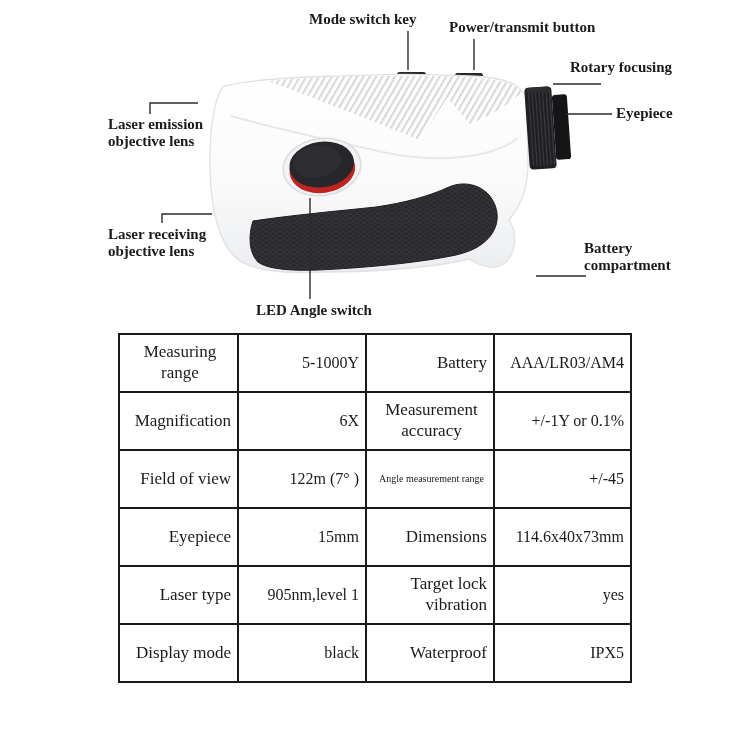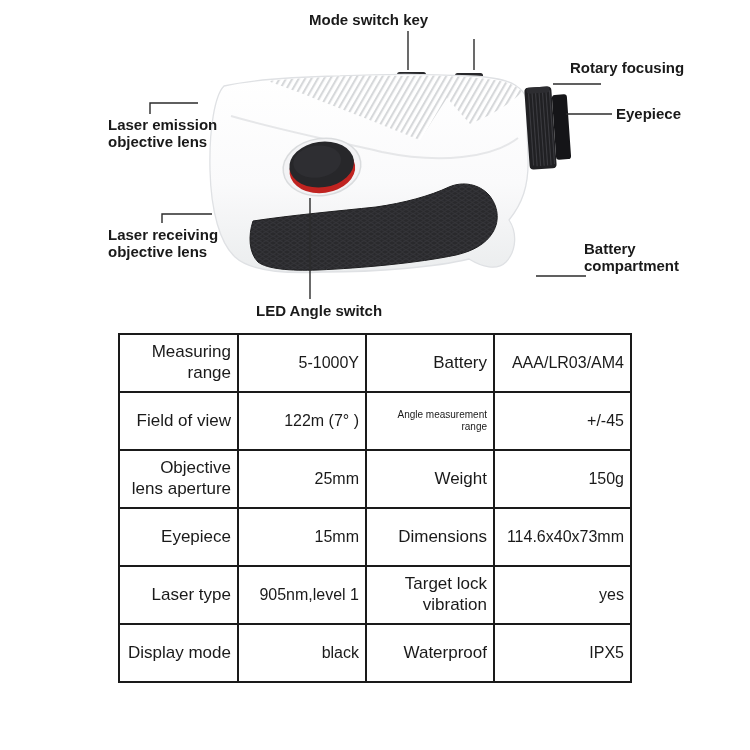--- a/index.html
+++ b/index.html
@@ -1,30 +1,30 @@
 <!DOCTYPE html>
 <html><head>
 <meta charset="utf-8">
 <style>
   html,body{margin:0;padding:0;background:#ffffff;}
   .page{position:relative;width:748px;height:750px;background:#ffffff;overflow:hidden;
-        font-family:Liberation Sans, sans-serif;color:#1a1a1a;}
+        font-family:Liberation Serif, serif;color:#1a1a1a;}
   .figure{position:absolute;left:0;top:0;width:750px;height:332px;}
   .figure svg{position:absolute;left:0;top:0;}
   .callout{position:absolute;font-size:15px;font-weight:600;line-height:17px;
            color:#1a1a1a;white-space:nowrap;}
   .callout span{display:block;}
   table.spec{position:absolute;left:118px;top:333px;border-collapse:collapse;
              table-layout:fixed;width:512px;}
   table.spec td{border:2px solid #1a1a1a;height:48px;padding:4px 6px;
                 text-align:right;vertical-align:middle;line-height:1.22;
                 font-weight:400;word-wrap:break-word;}
   table.spec td.lbl{font-size:17px;}
   table.spec td.val{font-size:16px;}
-  table.spec td.left{text-align:right;padding-left:9px;}
+  table.spec td.left{text-align:center;padding-left:9px;}
   table.spec td.small{font-size:10px;line-height:1.18;}
 </style>
 </head>
 <body>
 
 <div class="page">
 
   <div class="figure">
 
     <svg width="750" height="332" viewBox="0 0 750 332">
@@ -91,20 +91,21 @@
         <line x1="566" y1="114" x2="612" y2="114"></line>
         <line x1="536" y1="276" x2="586" y2="276"></line>
         <polyline points="150,114 150,103 198,103"></polyline>
         <polyline points="162,223 162,214 212,214"></polyline>
         <line x1="310" y1="198" x2="310" y2="299"></line>
       </g>
     </svg>
 
     <div class="callout" style="left:309px;top:11px">Mode switch key</div>
 
+    <div class="callout" style="left:449px;top:19px">Power/transmit button</div>
 
     <div class="callout" style="left:570px;top:59px">Rotary focusing</div>
 
     <div class="callout" style="left:616px;top:105px">Eyepiece</div>
 
     <div class="callout" style="left:108px;top:116px">
       <span>Laser emission</span>
       <span>objective lens</span>
     </div>
 
@@ -129,30 +130,30 @@
         <col style="width:137px">
     </colgroup>
     <tbody id="spec-body">
         <tr>
           <td class="lbl left">Measuring range</td>
           <td class="val">5-1000Y</td>
           <td class="lbl">Battery</td>
           <td class="val">AAA/LR03/AM4</td>
         </tr>
         <tr>
+          <td class="lbl">Magnification</td>
+          <td class="val">6X</td>
+          <td class="lbl left">Measurement accuracy</td>
+          <td class="val">+/-1Y or 0.1%</td>
+        </tr>
+        <tr>
           <td class="lbl">Field of view</td>
           <td class="val">122m (7° )</td>
           <td class="lbl left small">Angle measurement range</td>
           <td class="val">+/-45</td>
-        </tr>
-        <tr>
-          <td class="lbl left">Objective lens aperture</td>
-          <td class="val">25mm</td>
-          <td class="lbl">Weight</td>
-          <td class="val">150g</td>
         </tr>
         <tr>
           <td class="lbl">Eyepiece</td>
           <td class="val">15mm</td>
           <td class="lbl">Dimensions</td>
           <td class="val">114.6x40x73mm</td>
         </tr>
         <tr>
           <td class="lbl">Laser type</td>
           <td class="val">905nm,level 1</td>

